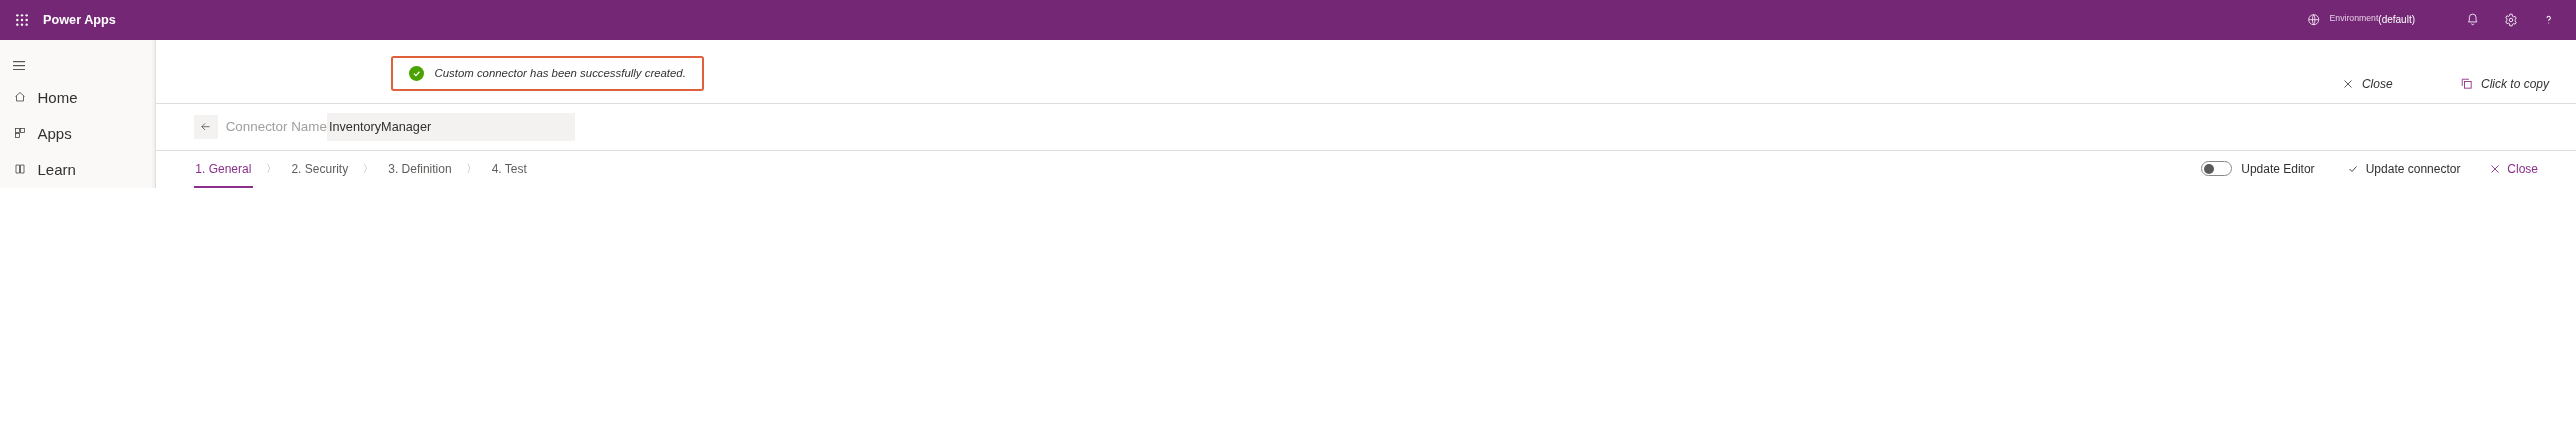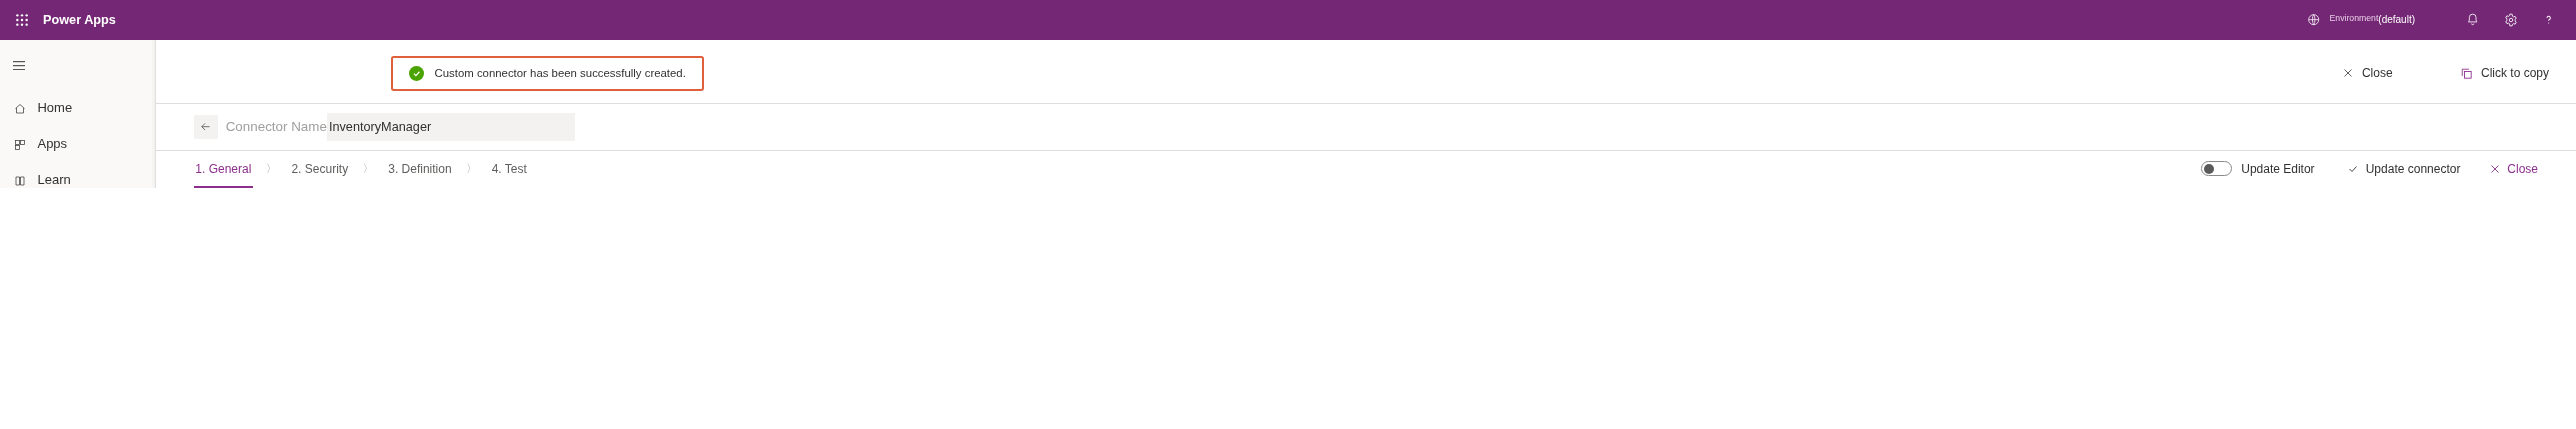--- a/index.html
+++ b/index.html
@@ -58,30 +58,30 @@
   }
   .sidebar::after{
     content:"";position:absolute;right:0;top:0;bottom:0;width:4px;
     background:linear-gradient(to right,rgba(0,0,0,0),rgba(0,0,0,0.04));
     pointer-events:none;
   }
   .sidebar .hamburger{
     width:32px;height:27px;display:flex;align-items:center;padding-left:13.4px;cursor:pointer;
   }
   .nav-item{
-    display:flex;align-items:flex-end;gap:10.7px;height:36px;padding:0 13.4px;cursor:pointer;font-size:13px;color:var(--text);
+    display:flex;align-items:center;gap:10.7px;height:36px;padding:0 13.4px;cursor:pointer;font-size:15px;color:var(--text);
   }
   .nav-item .icn{width:13.4px;display:flex;align-items:center;justify-content:center;color:#3b3a39;}
 
   
   .main{flex:1;display:flex;flex-direction:column;}
 
   
   .notice-row{
-    display:flex;align-items:center;padding:16px 27px 12px 27px;
+    display:flex;align-items:flex-end;padding:16px 27px 12px 27px;font-style:italic;
   }
   .notice-box{
     border:2px solid var(--highlight);
     border-radius:2.7px;
     padding:8px 16px;
     display:flex;align-items:center;gap:10.7px;
     margin-left:208px;
     background:#fff;
   }
   .success-icon{width:14.8px;height:14.8px;border-radius:50%;background:#4aa300;display:flex;align-items:center;justify-content:center;}

